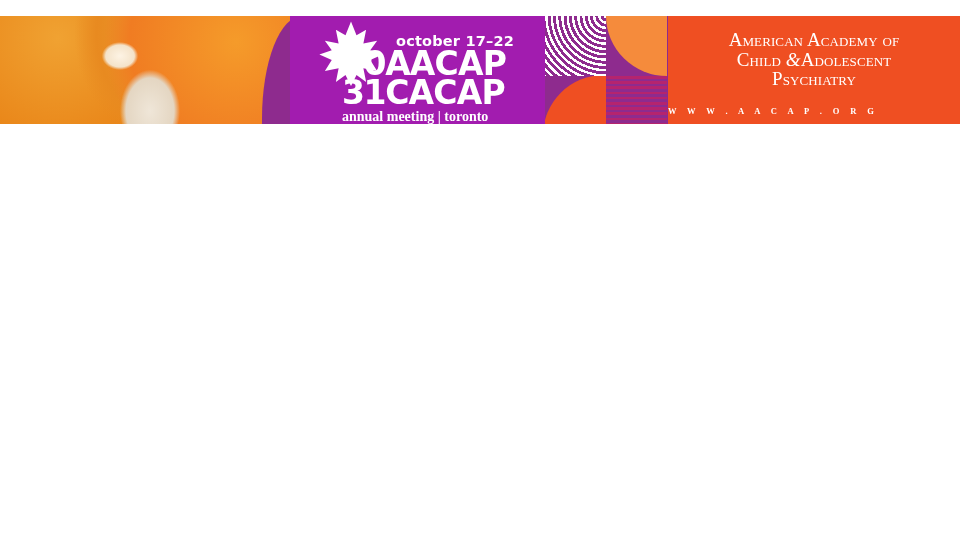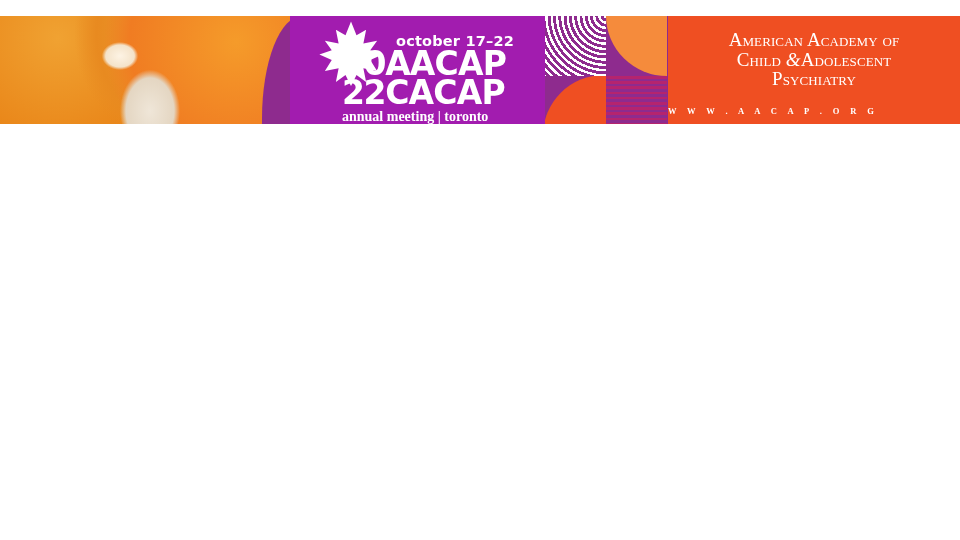--- a/index.html
+++ b/index.html
@@ -249,21 +249,21 @@
         <path fill="#ffffff" d="M50 2 L58 22 L72 14 L68 34 L88 30 L78 44 L96 50 L78 58 L88 74 L68 70 L72 90 L58 80 L50 96 L42 80 L28 90 L32 70 L12 74 L22 58 L4 50 L22 44 L12 30 L32 34 L28 14 L42 22 Z"></path>
       </svg>
 
       <div class="logo-oct">october 17–22</div>
 
       <div class="logo-line1">
         <span class="logo-yr">30</span><span class="logo-word">AACAP</span>
       </div>
 
       <div class="logo-line2">
-        <span class="logo-yr">22</span><span class="logo-word">CACAP</span>
+        <span class="logo-yr">31</span><span class="logo-word">CACAP</span>
       </div>
 
       <div class="logo-annual">annual meeting | toronto</div>
     </div>
 
     <div class="pattern">
       <div class="quad q-tl">
         <div class="arcs"></div>
       </div>
       <div class="quad q-tr">

